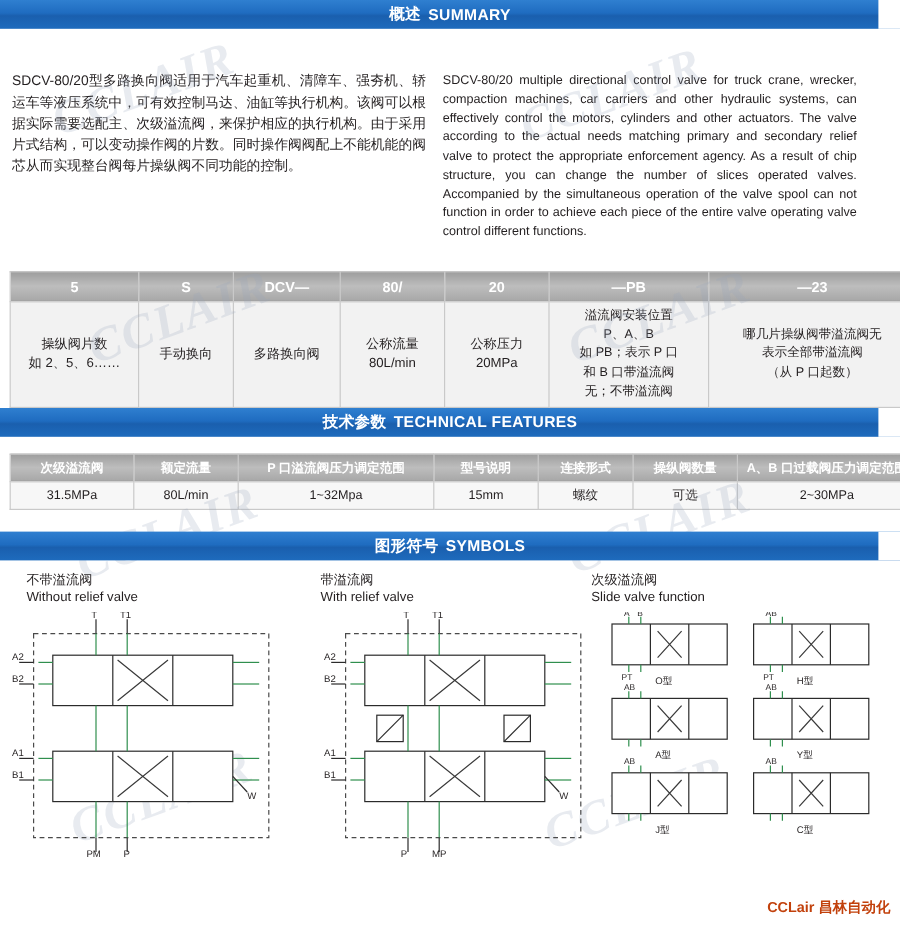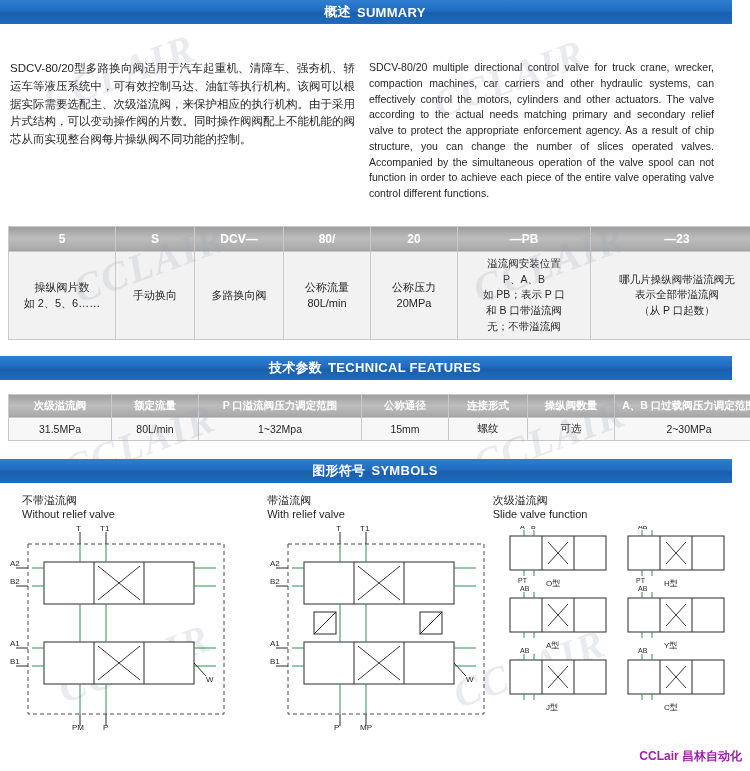--- a/index.html
+++ b/index.html
@@ -87,21 +87,21 @@
     font-weight:bold;
     color:rgba(150,165,185,0.22);
     font-size:40px;
     letter-spacing:2px;
     transform:rotate(-20deg);
     pointer-events:none;
     white-space:nowrap;
   }
   .credit{
     position:absolute;right:8px;bottom:6px;
-    font-size:12px;color:#a21caf;font-weight:bold;
+    font-size:12px;color:#c2410c;font-weight:bold;
   }
   svg text{font-family:"Liberation Sans", sans-serif;}
 </style>
 </head>
 <body>
 
 <div class="page">
 
   <div class="wm" style="left:40px;top:50px;">CCLAIR</div>
   <div class="wm" style="left:430px;top:55px;">CCLAIR</div>
@@ -152,35 +152,35 @@
 和 B 口带溢流阀
 无；不带溢流阀</td>
         <td style="white-space:pre-line;font-size:10.5px">哪几片操纵阀带溢流阀无
 表示全部带溢流阀
 （从 P 口起数）</td>
       </tr>
     </tbody>
       </table>
   </div>
 
-  <div class="bar-wrap" style="margin-top:16px">
+  <div class="bar-wrap" style="margin-top:0">
     <div class="bar">
       <span class="cn">技术参数</span>
       <span>TECHNICAL FEATURES</span>
     </div>
   </div>
 
   <div class="tech">
     <table>
       <tbody>
           <tr class="head">
         <td style="width:100px">次级溢流阀</td>
         <td style="width:84px">额定流量</td>
         <td style="width:160px">P 口溢流阀压力调定范围</td>
-        <td style="width:84px">公称通径</td>
+        <td style="width:84px">型号说明</td>
         <td style="width:76px">连接形式</td>
         <td style="width:84px">操纵阀数量</td>
         <td style="width:146px">A、B 口过载阀压力调定范围</td>
       </tr>
       <tr class="vals">
         <td>31.5MPa</td>
         <td>80L/min</td>
         <td>1~32Mpa</td>
         <td>15mm</td>
         <td>螺纹</td>

